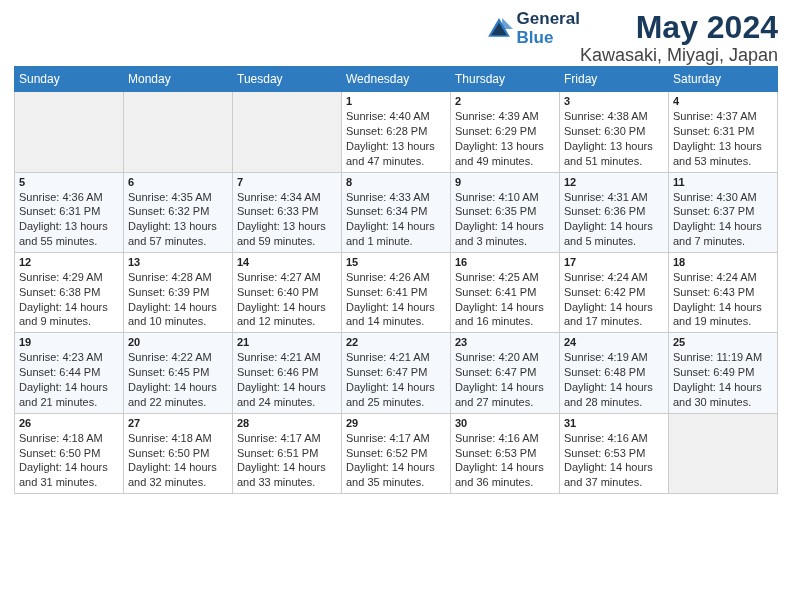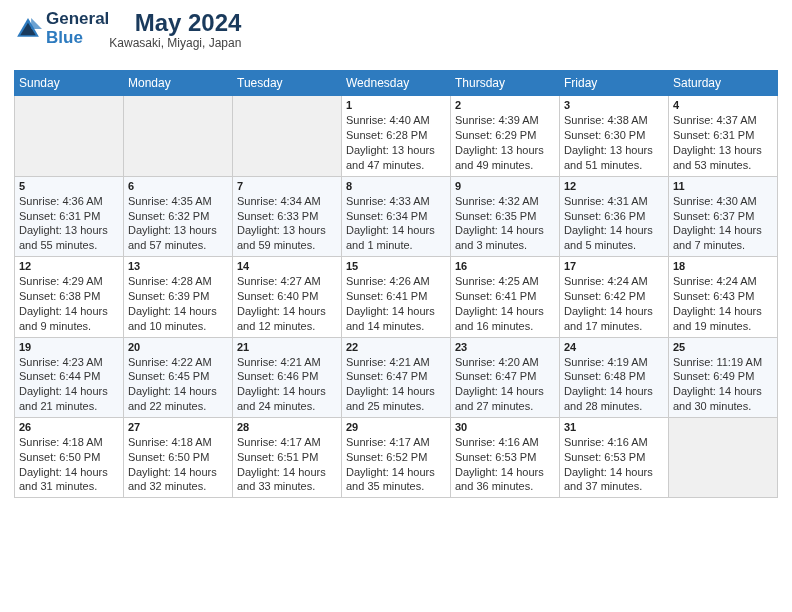--- a/index.html
+++ b/index.html
@@ -11,44 +11,44 @@
       overflow: hidden;
     }
     .page {
       width: 792px;
       min-height: 612px;
       background: #fff;
       padding: 10px 14px 10px 14px;
     }
     .header {
       display: flex;
-      justify-content: flex-start;
+      justify-content: flex-end;
       align-items: flex-start;
-      margin-bottom: 20px;
+      margin-bottom: 0;
     }
     .logo {
       display: flex;
       align-items: center;
       gap: 4px;
     }
     .logo-icon {
       width: 28px;
       height: 28px;
     }
     .title-block {
       text-align: right;
     }
     .calendar-title {
-      font-size: 24px;
+      font-size: 32px;
       font-weight: bold;
       color: #1a3a5c;
       line-height: 1.1;
     }
     .calendar-subtitle {
-      font-size: 12px;
+      font-size: 18px;
       color: #444;
     }
     table {
       width: 100%;
       border-collapse: collapse;
       table-layout: fixed;
     }
     thead th {
       background: #2e7bbf;
       color: #fff;
@@ -182,21 +182,21 @@
           </td>
           <td>
             <span class="day-number">8</span>
             <div class="cell-info">Sunrise: 4:33 AM
 Sunset: 6:34 PM
 Daylight: 14 hours
 and 1 minute.</div>
           </td>
           <td>
             <span class="day-number">9</span>
-            <div class="cell-info">Sunrise: 4:32 AM
+            <div class="cell-info">Sunrise: 4:10 AM
 Sunset: 6:35 PM
 Daylight: 14 hours
 and 3 minutes.</div>
           </td>
           <td>
             <span class="day-number">12</span>
             <div class="cell-info">Sunrise: 4:31 AM
 Sunset: 6:36 PM
 Daylight: 14 hours
 and 5 minutes.</div>

